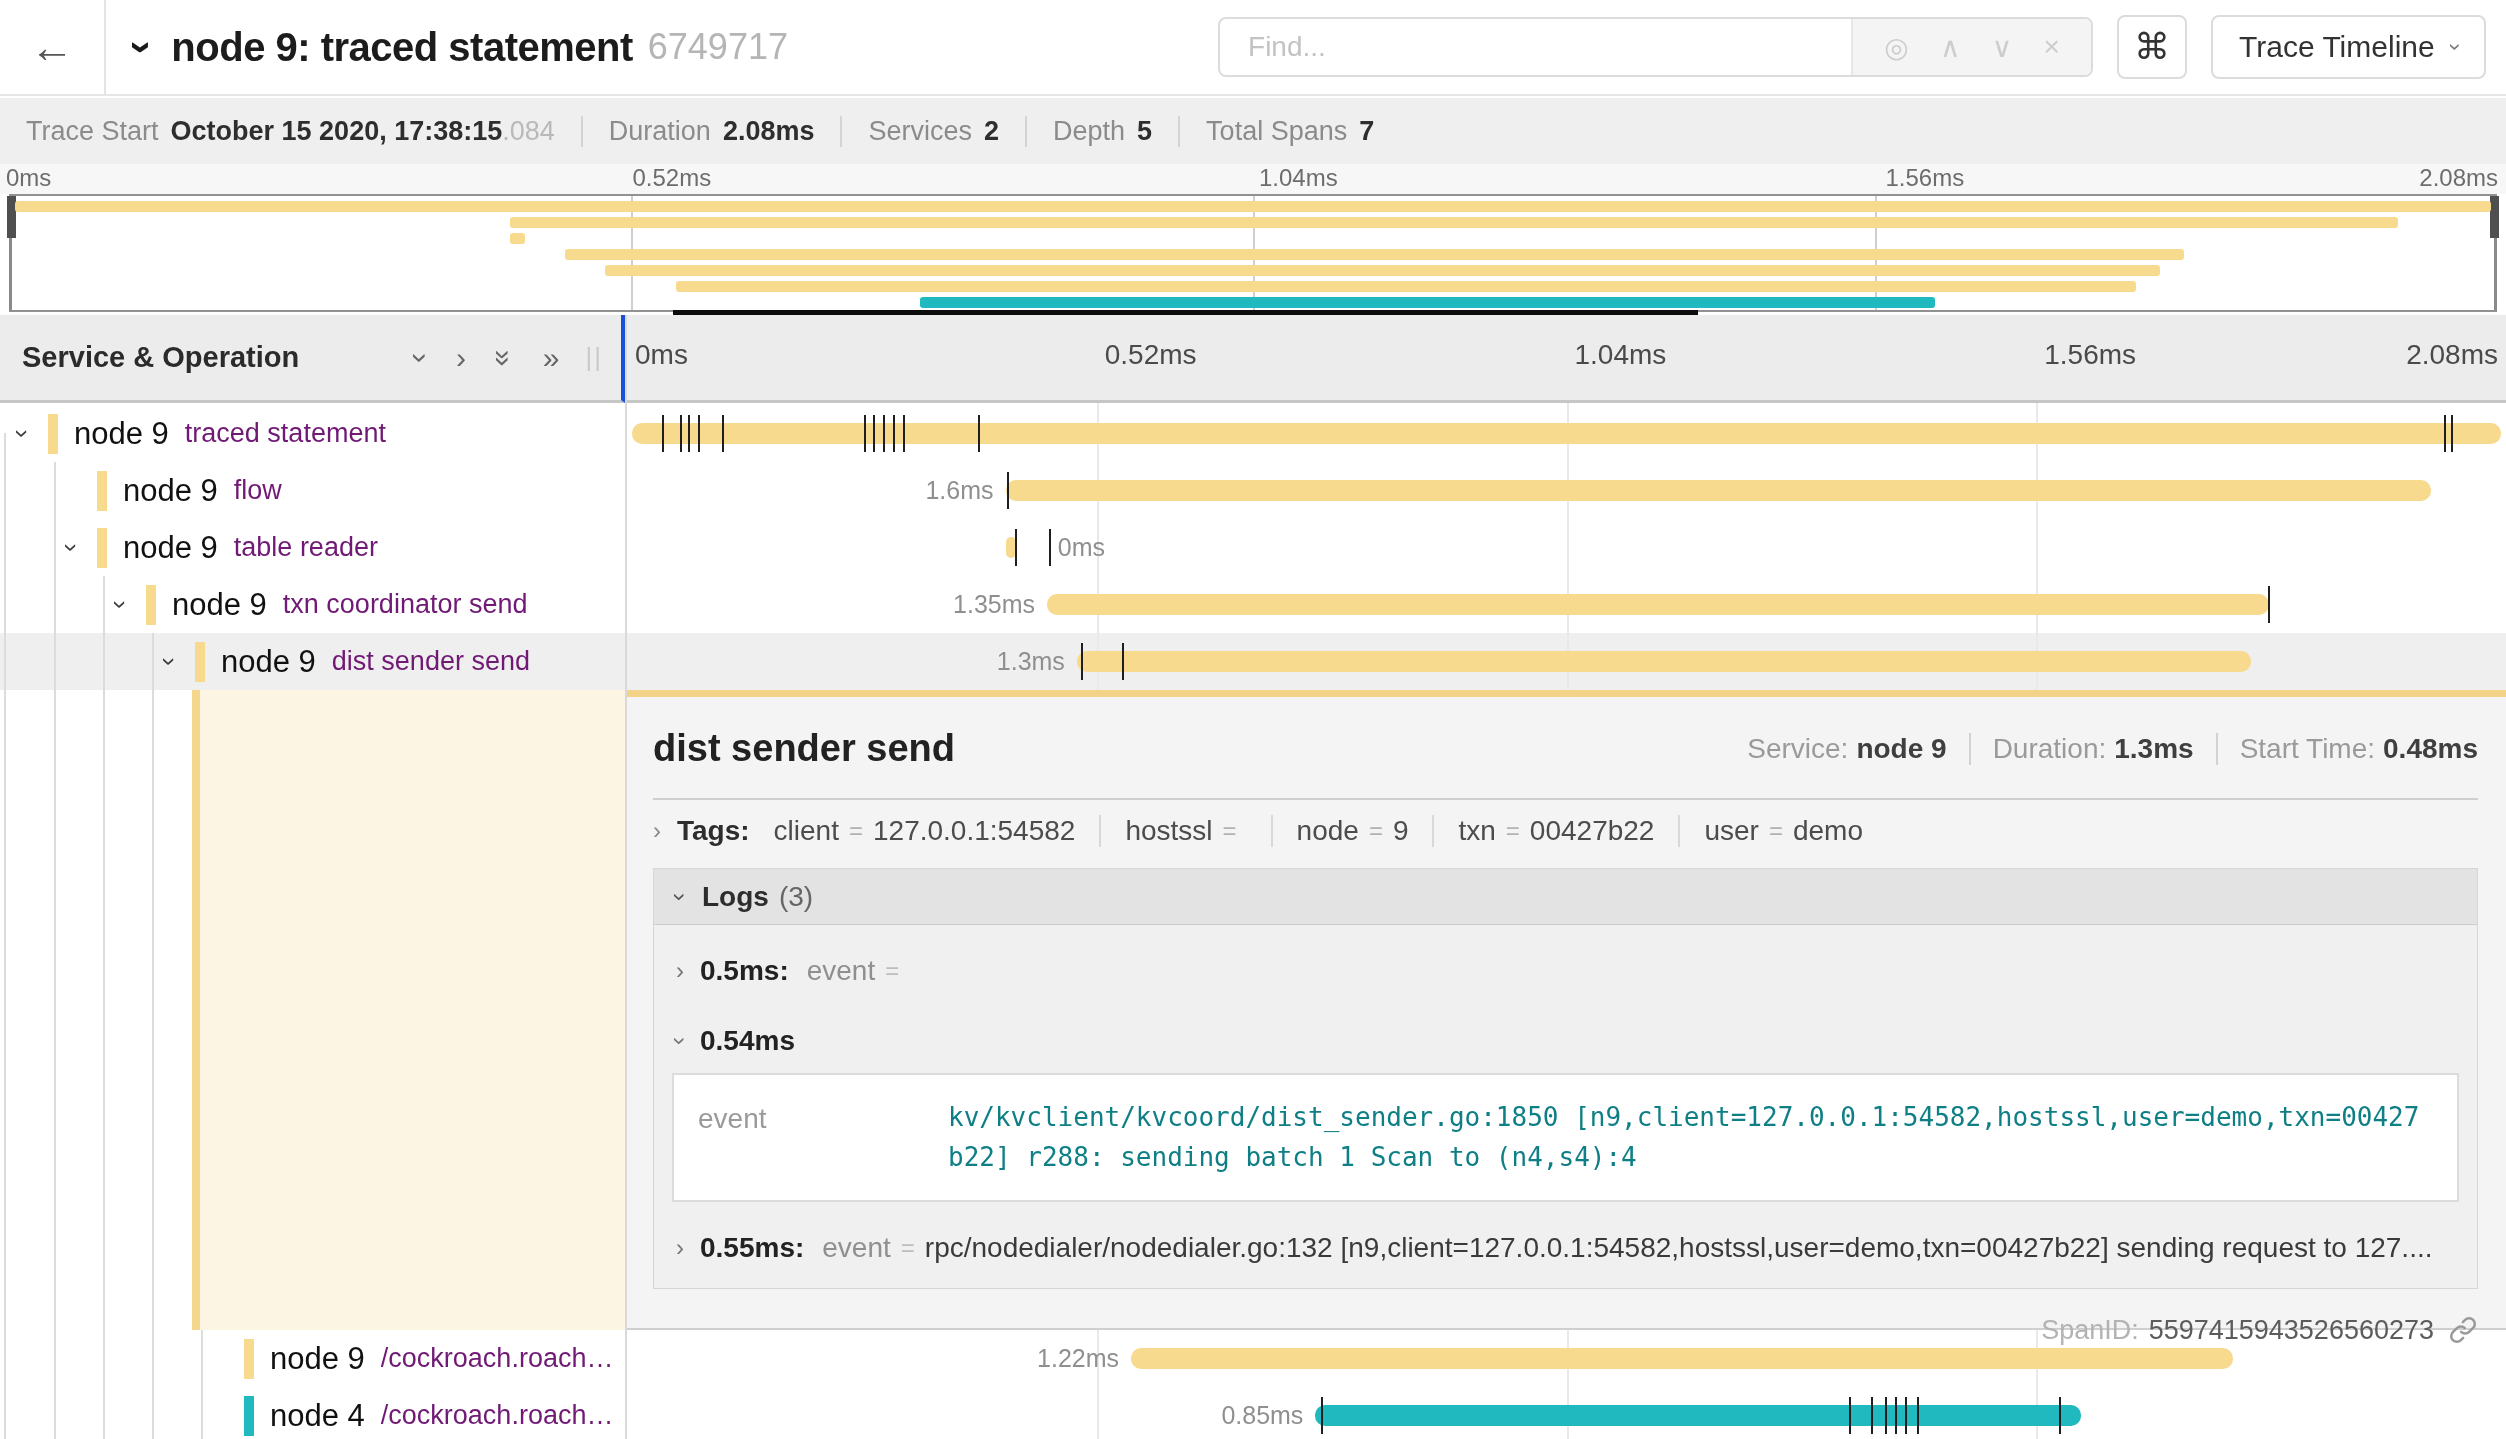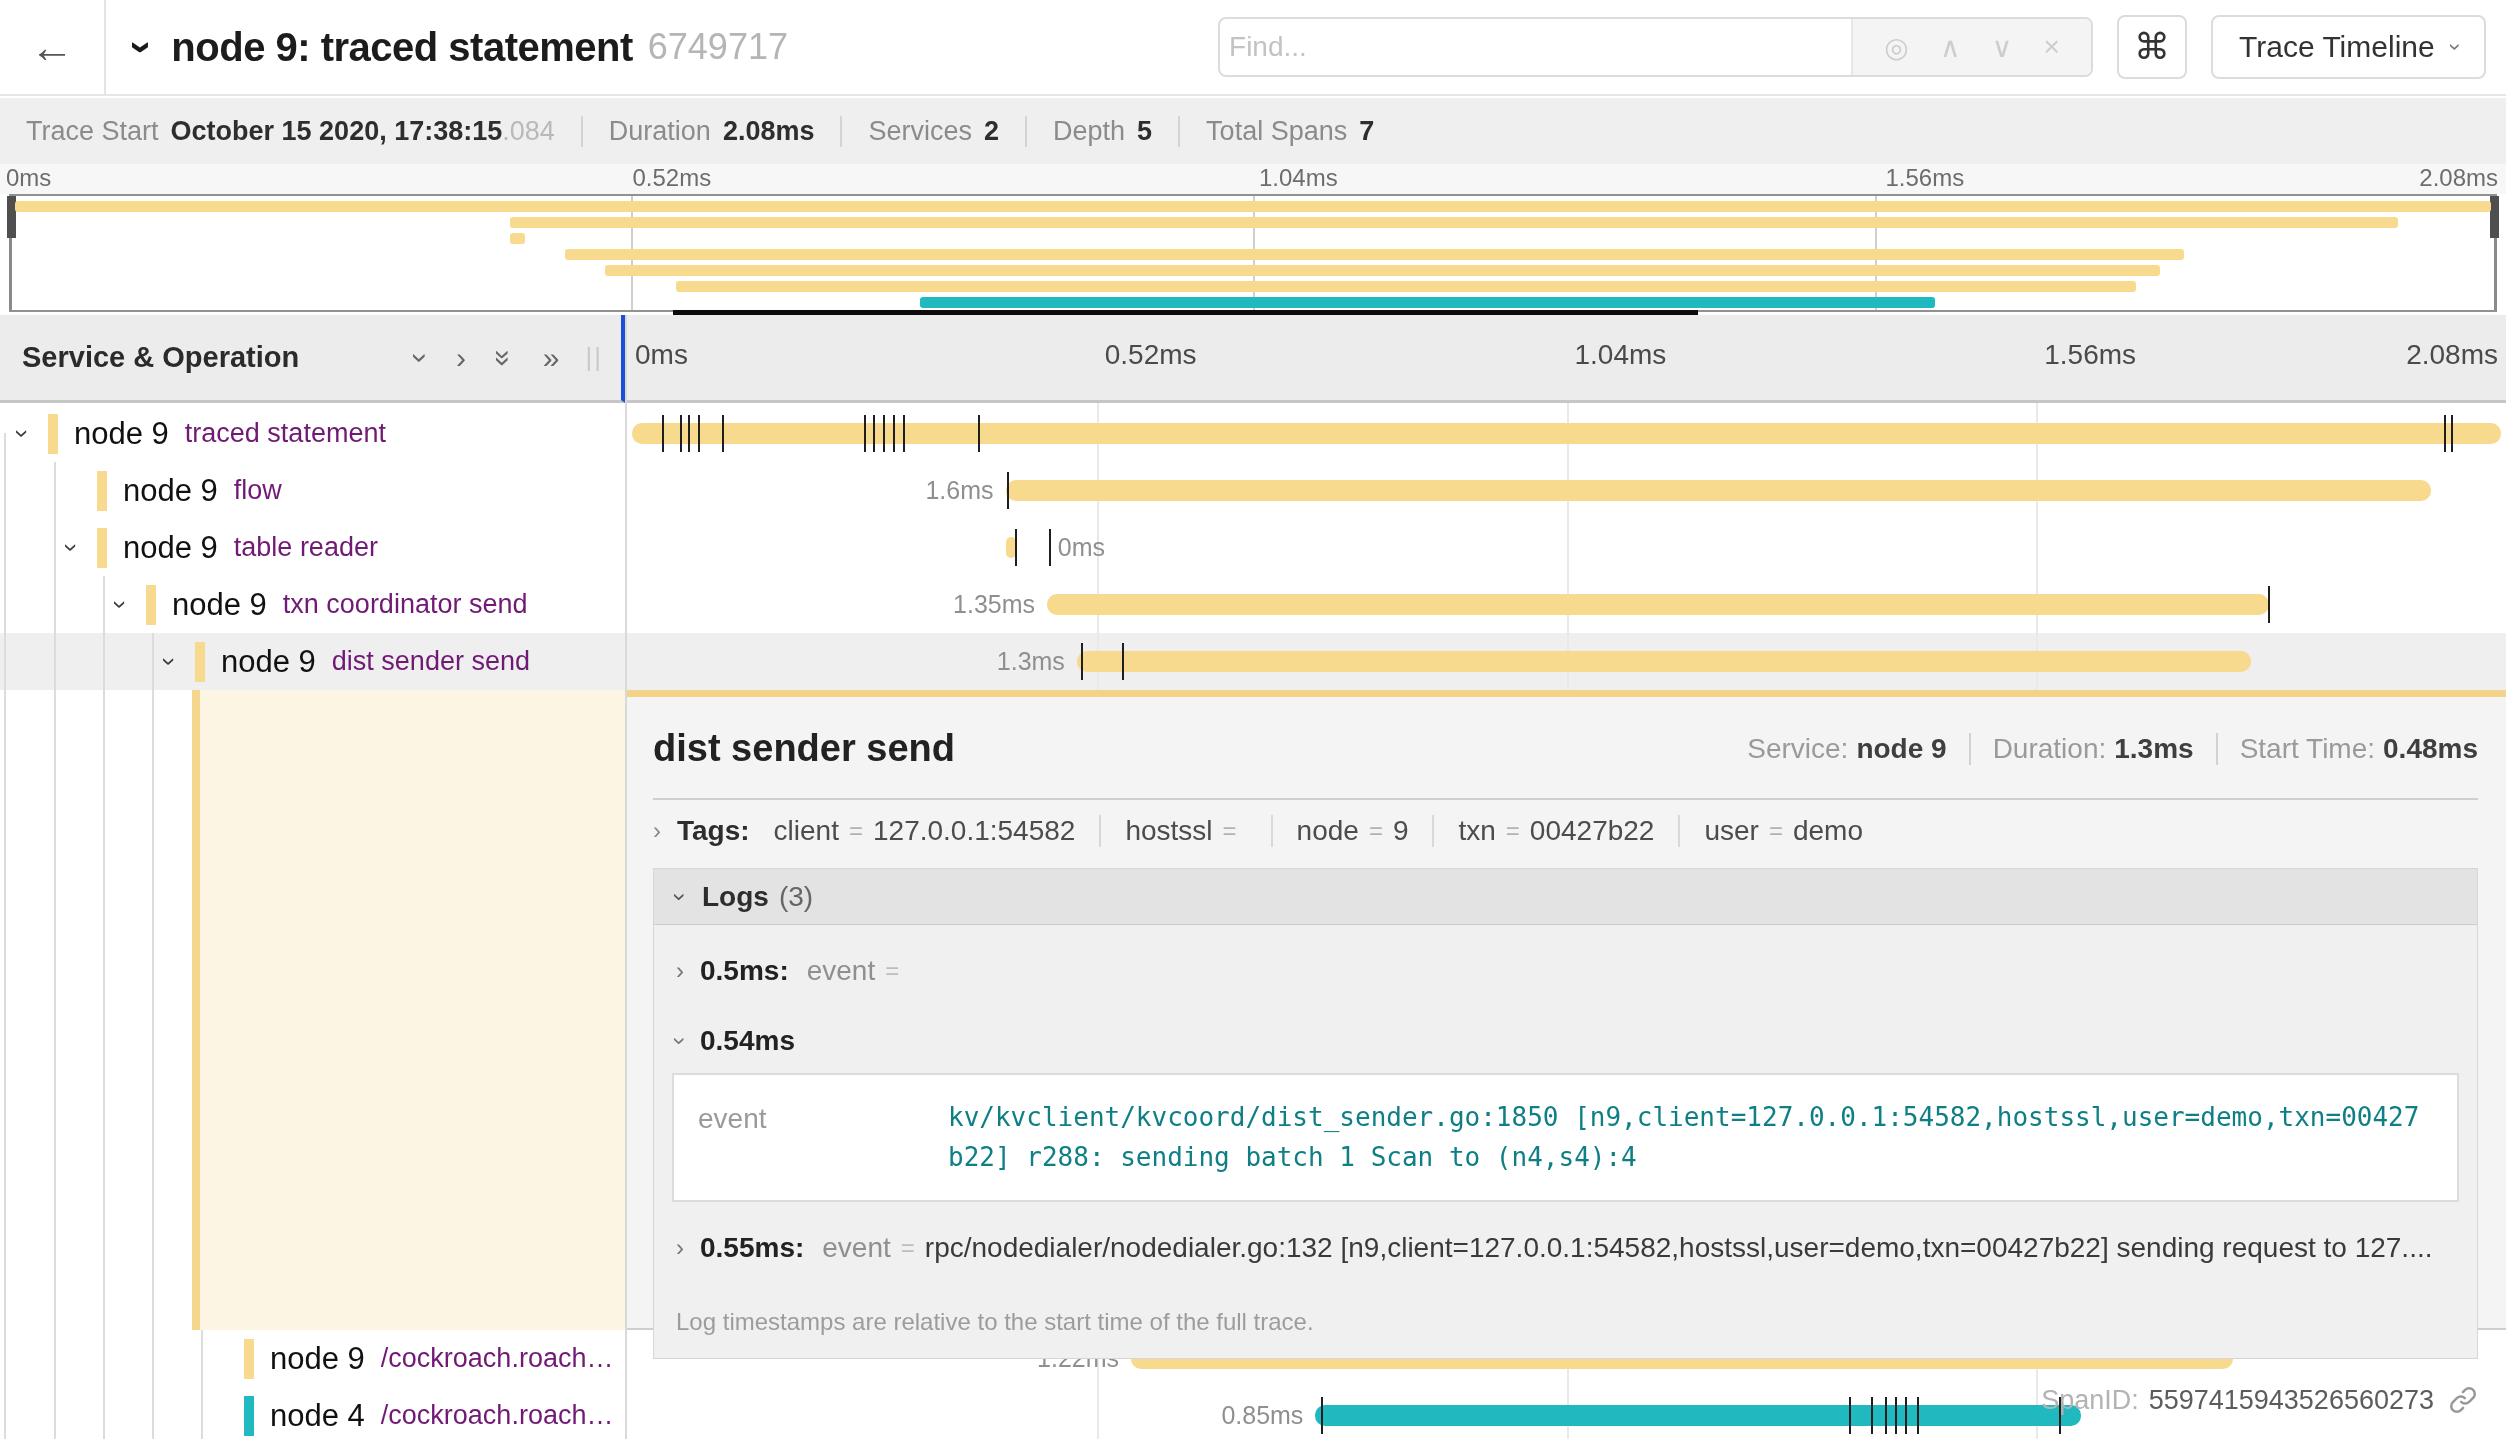--- a/index.html
+++ b/index.html
@@ -13,21 +13,21 @@
   .back-btn { width:106px; height:96px; display:flex; align-items:center; justify-content:center;
               border-right:2px solid #e4e4e4; font-size:44px; color:#555; cursor:pointer; }
   .title-wrap { display:flex; align-items:center; margin-left:30px; flex:1; min-width:0; }
   .title-chev { font-size:40px; font-weight:700; color:#1a1a1a; display:inline-block;
                 transform:rotate(90deg); margin-right:22px; cursor:pointer; }
   .trace-title { font-size:40px; font-weight:600; color:#1c1c1c; letter-spacing:-0.5px; }
   .trace-id { font-size:36px; color:#b5b5b5; margin-left:15px; font-weight:400; }
   .top-controls { display:flex; align-items:center; margin-right:20px; }
   .find-box { display:flex; width:875px; height:60px; border:2px solid #dcdcdc; border-radius:8px;
               background:#fff; overflow:hidden; }
-  .find-box input { flex:1; border:none; outline:none; font-size:28px; padding:0 9px; color:#333;
+  .find-box input { flex:1; border:none; outline:none; font-size:28px; padding:0 28px; color:#333;
                     font-family:inherit; background:transparent; }
   .find-box input::placeholder { color:#c3c3c3; }
   .find-tools { width:240px; background:#f4f4f4; border-left:2px solid #e6e6e6; display:flex;
                 align-items:center; justify-content:space-evenly; color:#cdcdcd; font-size:28px; }
   .find-tools span { cursor:pointer; }
   .icon-btn { height:64px; min-width:70px; border:2px solid #dcdcdc; border-radius:8px; background:#fff;
               font-size:36px; color:#333; margin-left:24px; display:flex; align-items:center;
               justify-content:center; cursor:pointer; }
   .view-btn { height:64px; border:2px solid #dcdcdc; border-radius:8px; background:#fff; margin-left:24px;
               padding:0 26px; display:flex; align-items:center; font-size:30px; color:#333; cursor:pointer; }
@@ -402,21 +402,20 @@
           <div class="field-key">event</div>
           <div class="field-val">kv/kvclient/kvcoord/dist_sender.go:1850 [n9,client=127.0.0.1:54582,hostssl,user=demo,txn=00427b22] r288: sending batch 1 Scan to (n4,s4):4</div>
         </div>
         <div class="log-line">
           <span class="chev">›</span>
           <span class="log-time">0.55ms:</span>
           <span class="log-key">event</span>
           <span class="log-eq">=</span>
           <span class="log-val">rpc/nodedialer/nodedialer.go:132 [n9,client=127.0.0.1:54582,hostssl,user=demo,txn=00427b22] sending request to 127....</span>
         </div>
-        <div class="logs-note">Log timestamps are relative to the start time of the full trace.</div>
       </div>
       <div class="spanid-row">
         <span class="spanid-label">SpanID:</span>
         <span class="spanid-value">5597415943526560273</span>
         <span class="link-icon">
           <svg width="30" height="30" viewBox="0 0 24 24" fill="none" stroke="#999" stroke-width="2" stroke-linecap="round">
             <path d="M10.5 13.5a4.5 4.5 0 0 0 6.4 0l3.2-3.2a4.5 4.5 0 1 0-6.4-6.4l-1.8 1.8"></path>
             <path d="M13.5 10.5a4.5 4.5 0 0 0-6.4 0l-3.2 3.2a4.5 4.5 0 1 0 6.4 6.4l1.8-1.8"></path>
           </svg>
         </span>

